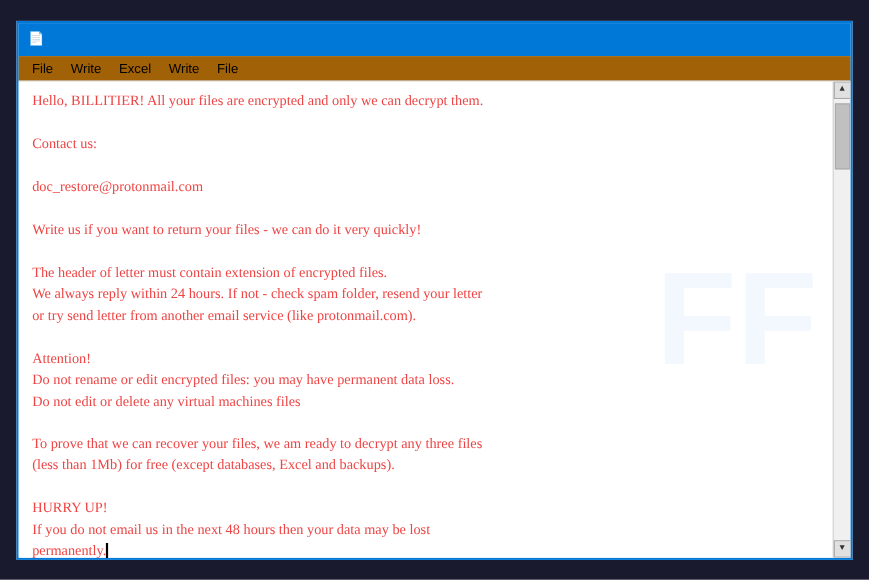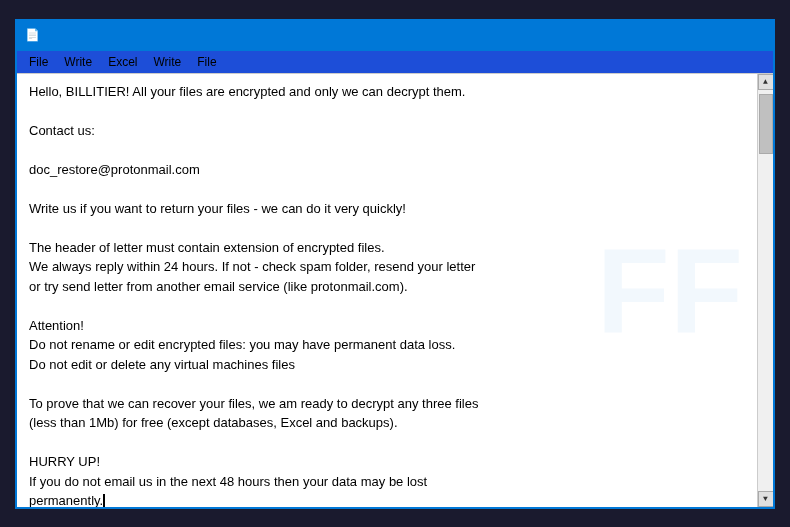--- a/index.html
+++ b/index.html
@@ -72,21 +72,21 @@
       color: #fff;
       font-size: 13px;
       cursor: pointer;
       display: flex;
       align-items: center;
       justify-content: center;
       font-family: 'Segoe UI', Arial, sans-serif;
     }
 
     .menu-bar {
-      background: #1d4ed8;
+      background: #a16207;
       display: flex;
       gap: 0;
       padding: 2px 4px;
       border-bottom: 1px solid #ccc;
     }
 
     .menu-item {
       padding: 2px 8px;
       font-size: 12px;
       font-family: 'Segoe UI', Arial, sans-serif;
@@ -98,24 +98,24 @@
       flex: 1;
       background: #fff;
       display: flex;
       overflow: hidden;
       position: relative;
     }
 
     .text-content {
       flex: 1;
       padding: 8px 12px;
-      font-family: Liberation Sans, sans-serif;
+      font-family: Liberation Serif, serif;
       font-size: 13px;
       line-height: 1.5;
-      color: #000000;
+      color: #ef4444;
       overflow-y: auto;
       white-space: pre-wrap;
       word-wrap: break-word;
     }
 
     .scrollbar {
       width: 16px;
       background: #f0f0f0;
       border-left: 1px solid #ccc;
       display: flex;

